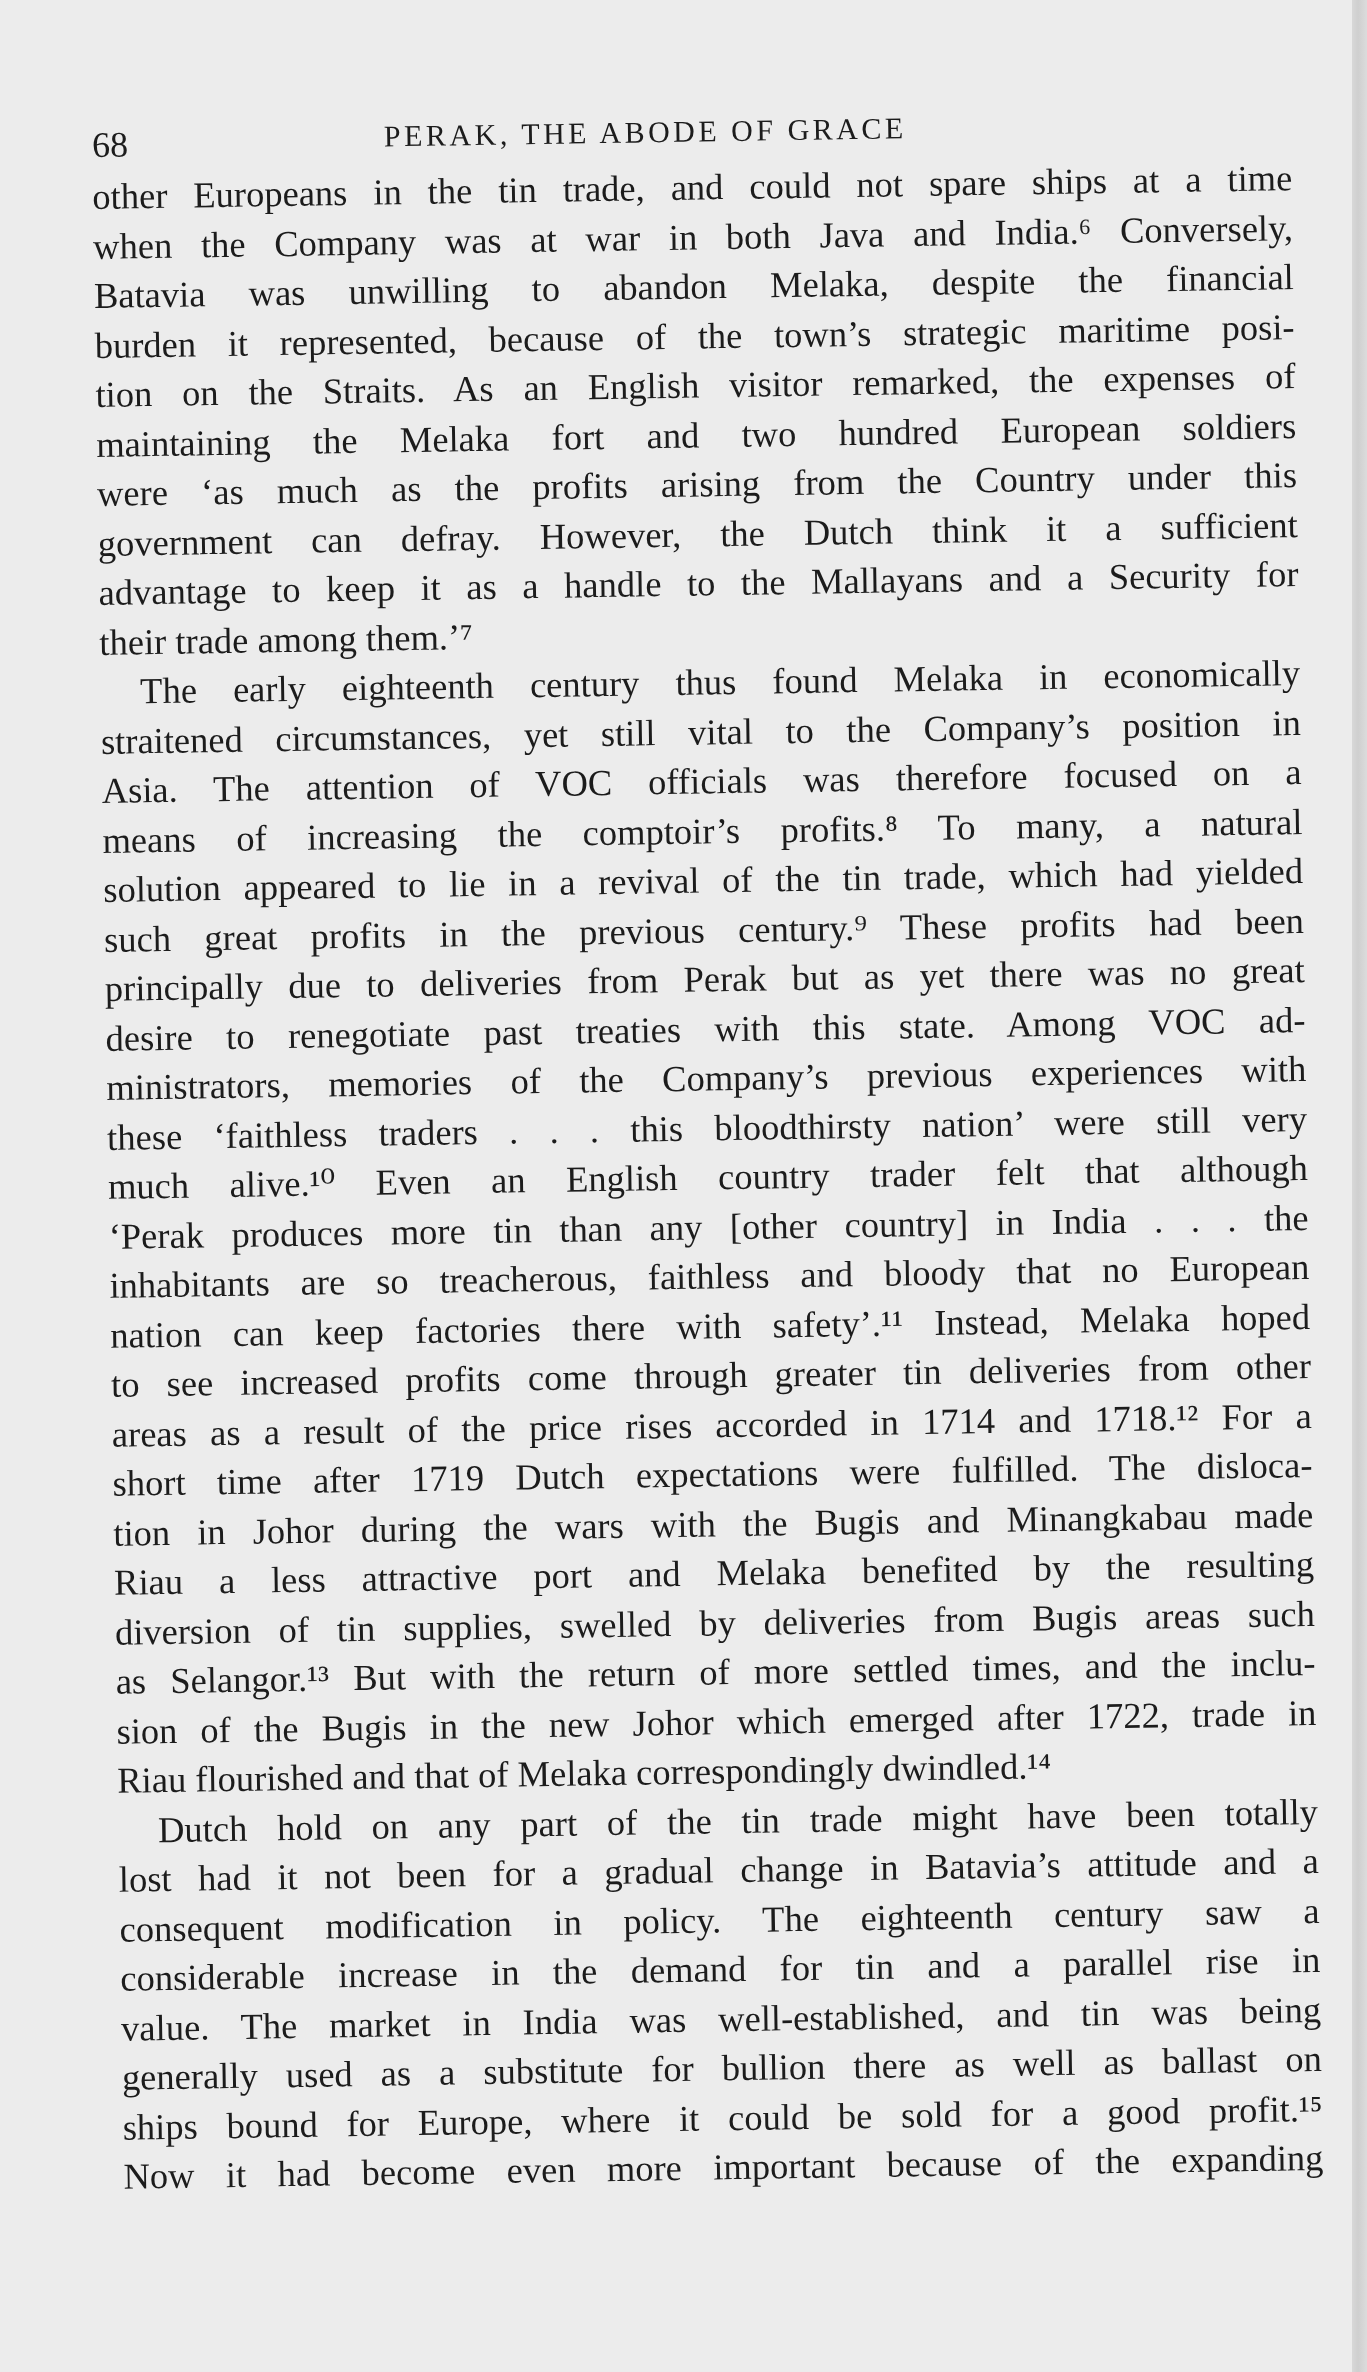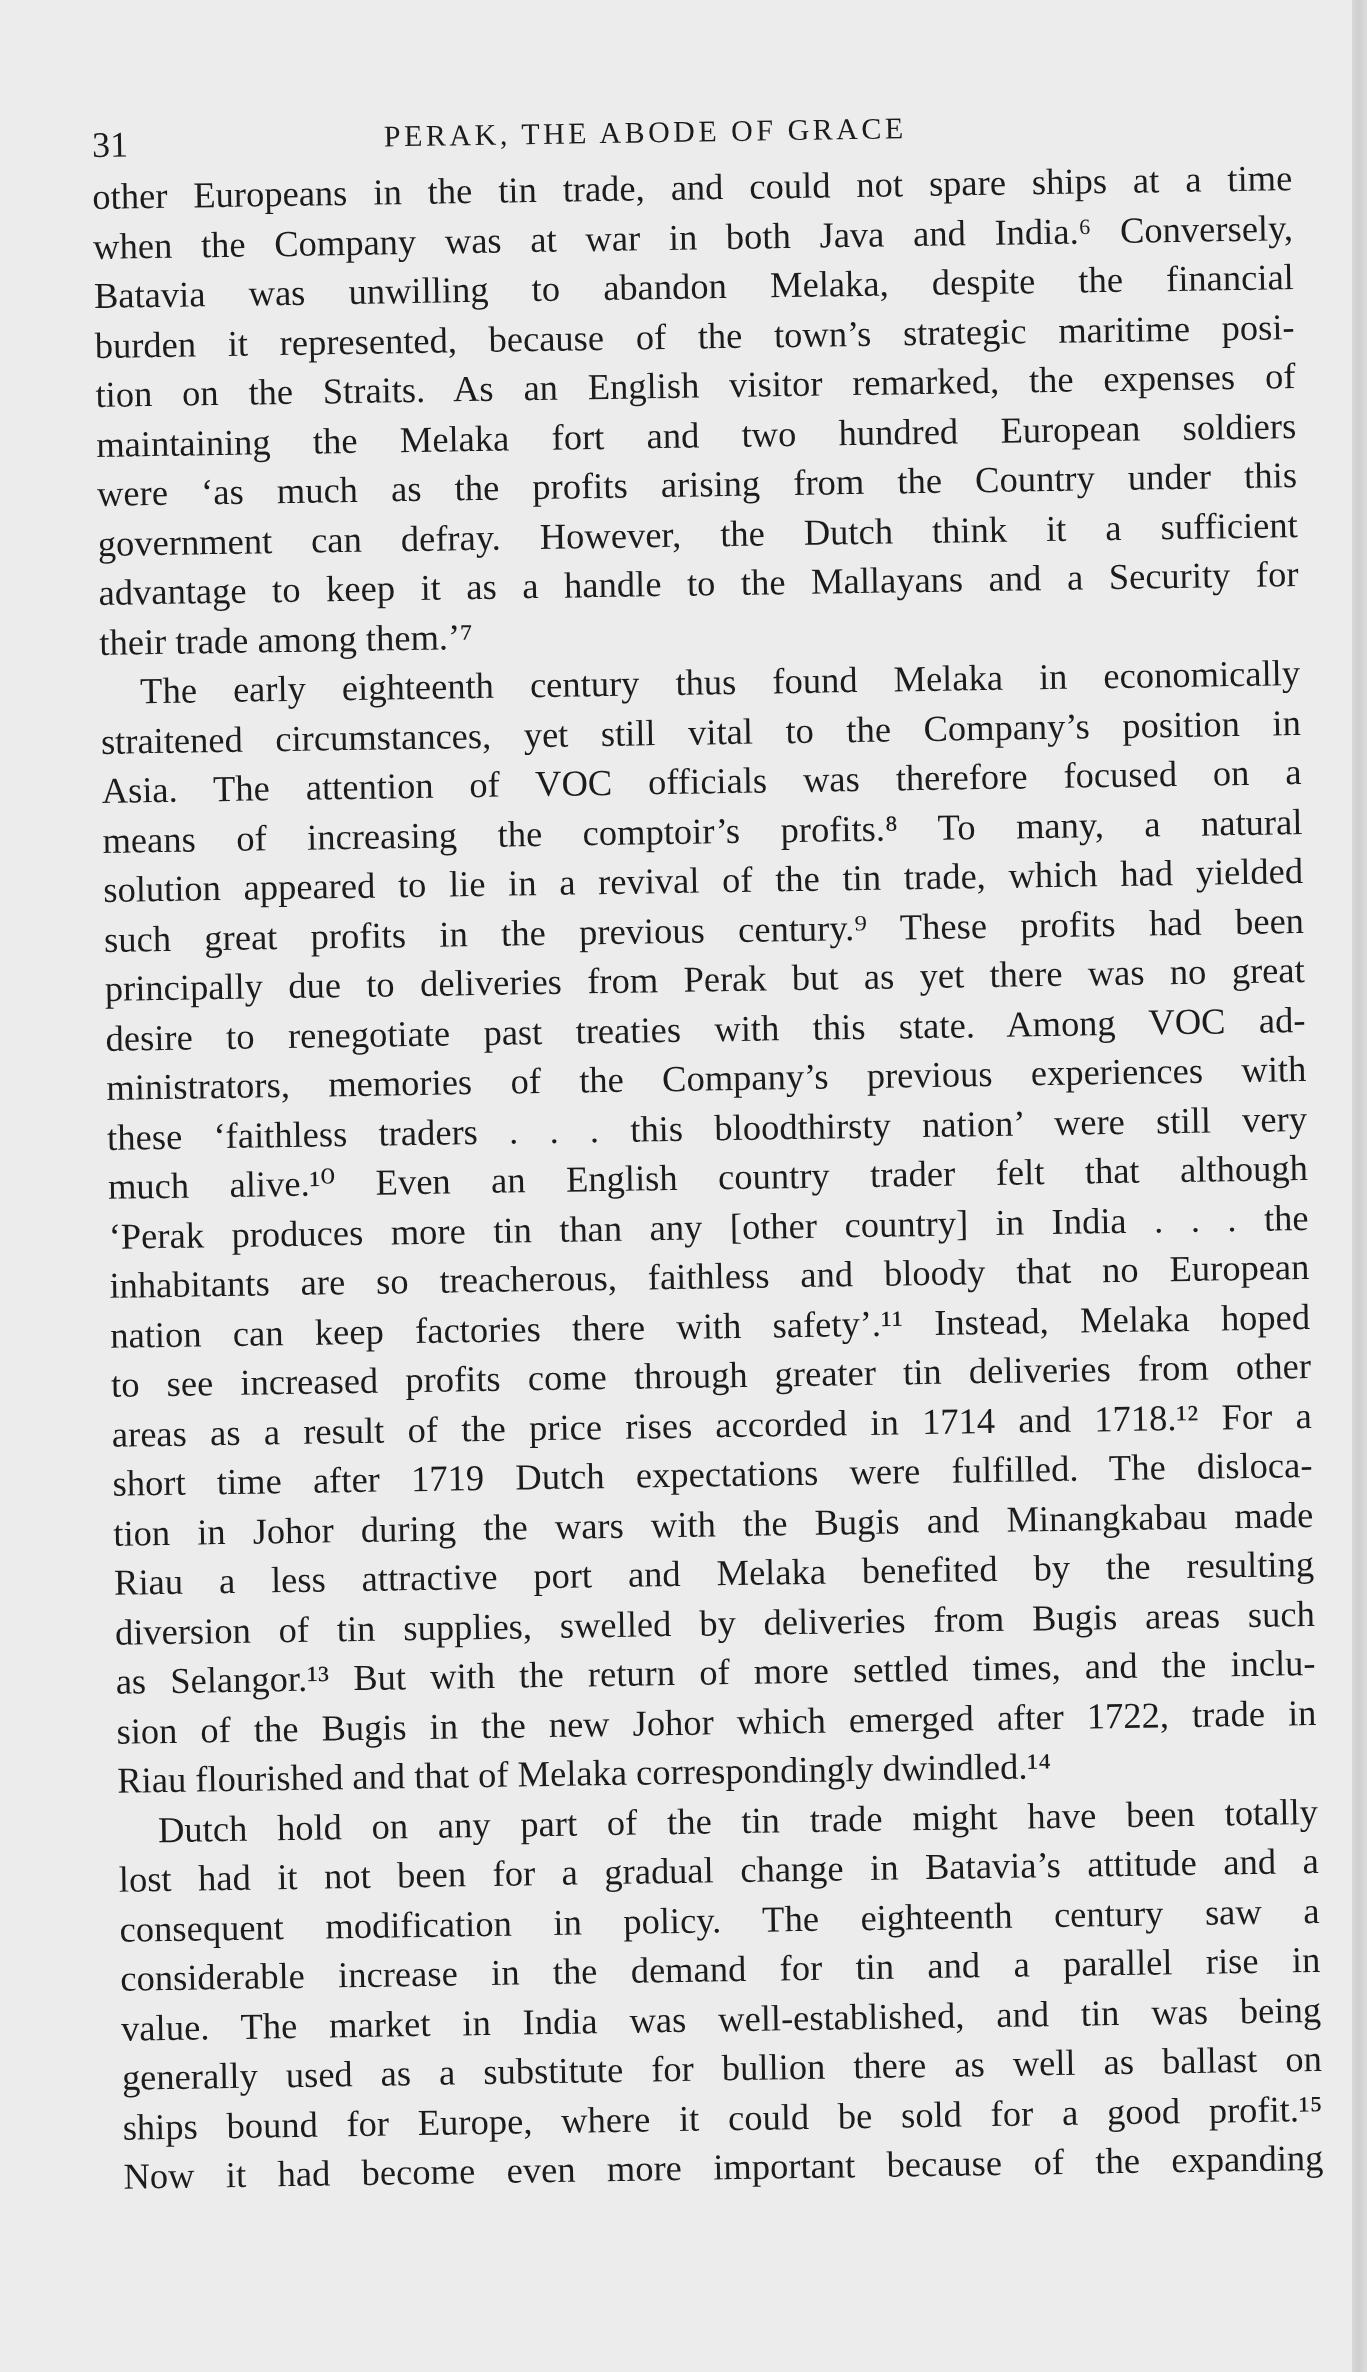--- a/index.html
+++ b/index.html
@@ -78,21 +78,21 @@
     }
     .line.last {
       text-align-last: left;
     }
   </style>
 </head>
 <body>
 
 <div class="page">
   <div class="running-head">
-    <span class="page-number">31</span>
+    <span class="page-number">68</span>
     <span class="running-title">PERAK, THE ABODE OF GRACE</span>
   </div>
 
   <div class="body-text" id="body-text">
       <div class="line">other Europeans in the tin trade, and could not spare ships at a time</div>
       <div class="line">when the Company was at war in both Java and India.⁶ Conversely,</div>
       <div class="line">Batavia was unwilling to abandon Melaka, despite the financial</div>
       <div class="line">burden it represented, because of the town’s strategic maritime posi-</div>
       <div class="line">tion on the Straits. As an English visitor remarked, the expenses of</div>
       <div class="line">maintaining the Melaka fort and two hundred European soldiers</div>

